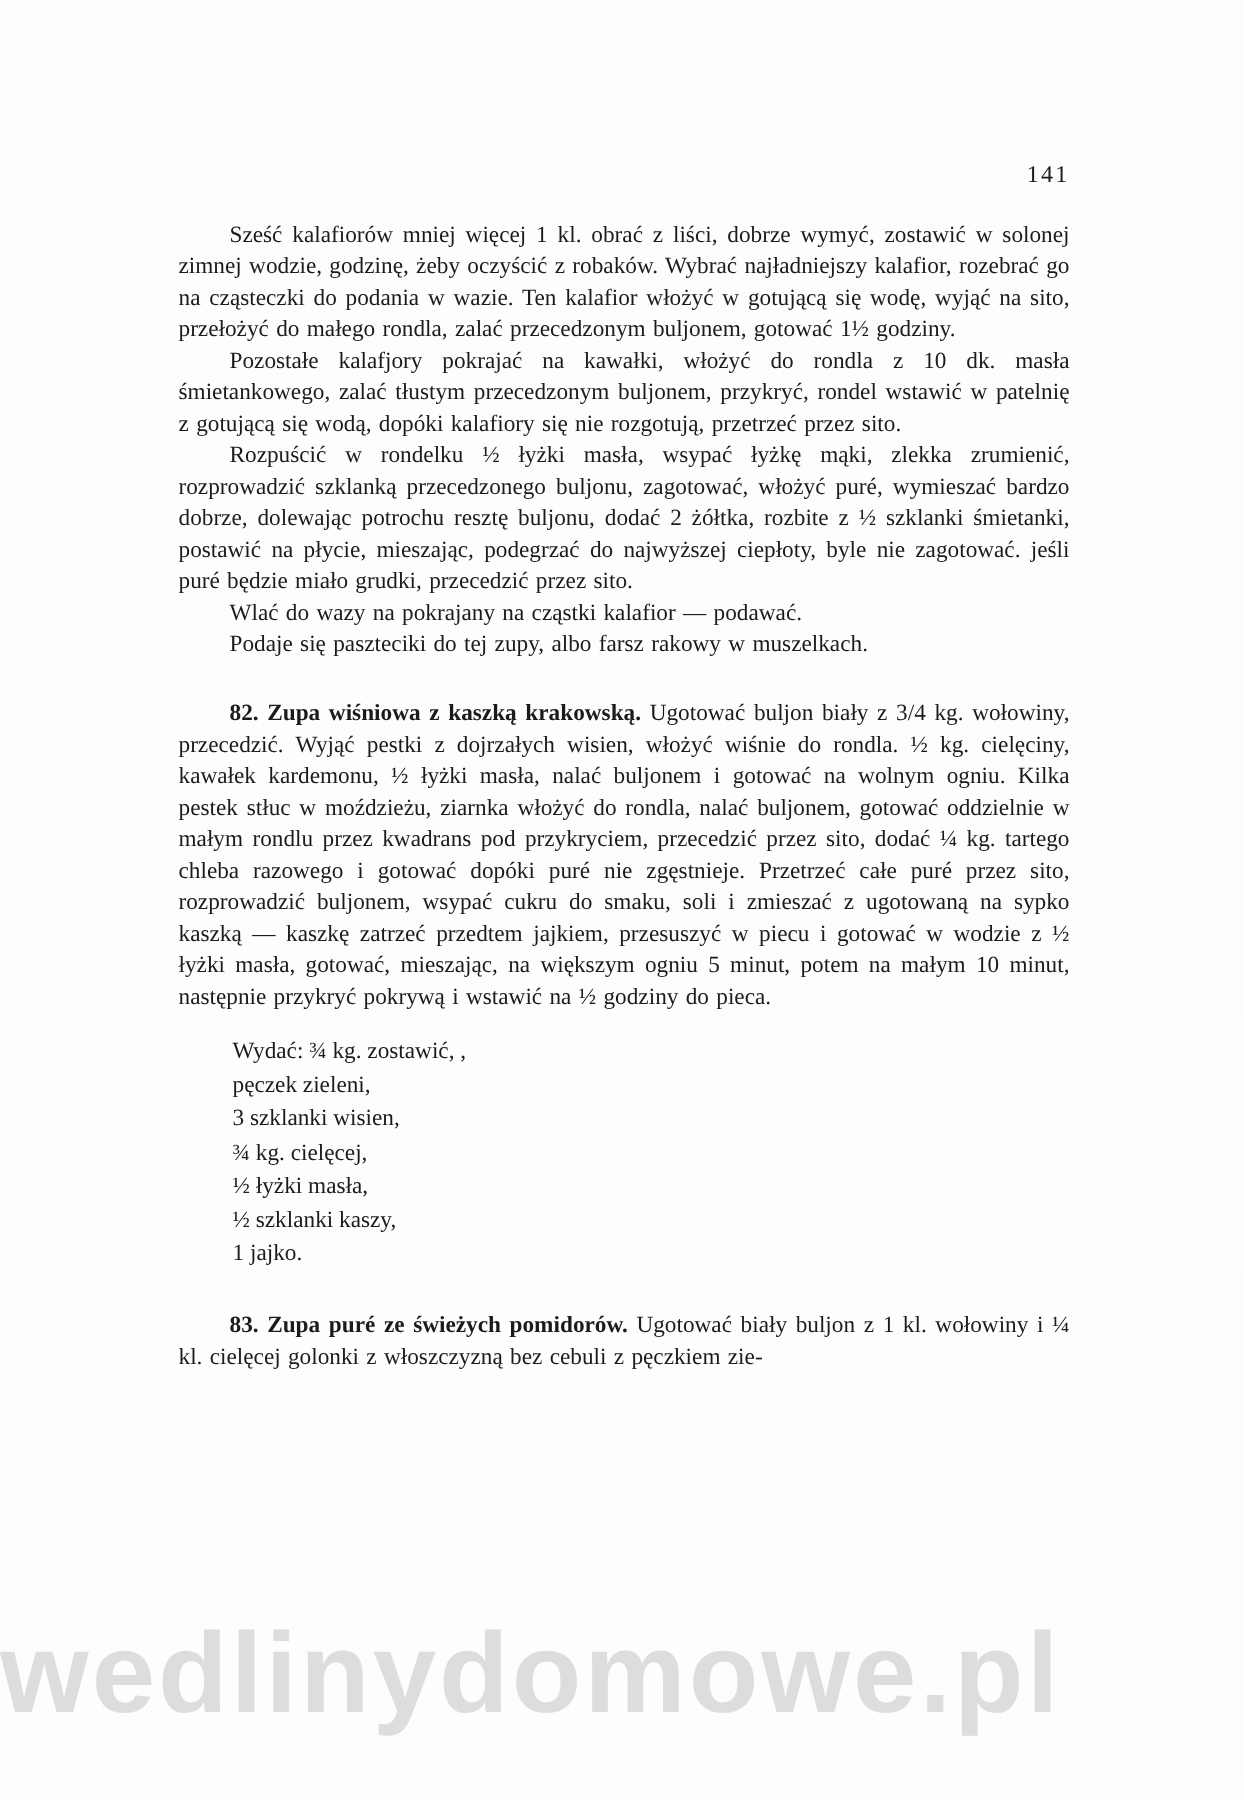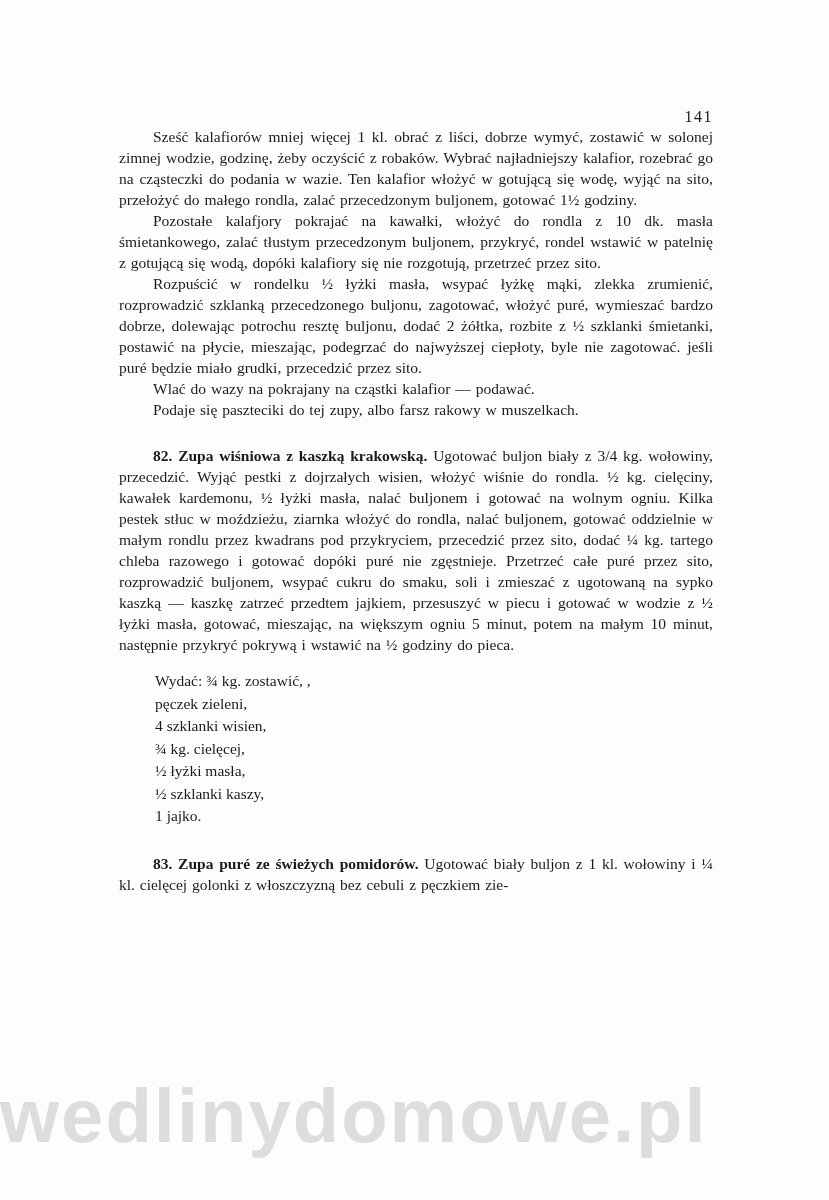--- a/index.html
+++ b/index.html
@@ -18,20 +18,21 @@
     position: absolute;
     left: 119px;
     top: 108px;
     width: 594px;
   }
 
   .page-number {
     text-align: right;
     font-size: 16px;
     letter-spacing: 1.5px;
+    margin-bottom: 20px;
   }
 
   .para {
     margin: 0;
     text-align: justify;
     text-indent: 34px;
     font-size: 15.5px;
     line-height: 21px;
     word-spacing: 1px;
   }
@@ -75,21 +76,21 @@
     <p class="para">Podaje się paszteciki do tej zupy, albo farsz rakowy w muszelkach.</p>
 
     <p class="para recipe">
       <b class="recipe-title">82. Zupa wiśniowa z kaszką krakowską.</b>
       <span>Ugotować buljon biały z 3/4 kg. wołowiny, przecedzić. Wyjąć pestki z dojrzałych wisien, włożyć wiśnie do rondla. ½ kg. cielęciny, kawałek kardemonu, ½ łyżki masła, nalać buljonem i gotować na wolnym ogniu. Kilka pestek stłuc w moździeżu, ziarnka włożyć do rondla, nalać buljonem, gotować oddzielnie w małym rondlu przez kwadrans pod przykryciem, przecedzić przez sito, dodać ¼ kg. tartego chleba razowego i gotować dopóki puré nie zgęstnieje. Przetrzeć całe puré przez sito, rozprowadzić buljonem, wsypać cukru do smaku, soli i zmieszać z ugotowaną na sypko kaszką — kaszkę zatrzeć przedtem jajkiem, przesuszyć w piecu i gotować w wodzie z ½ łyżki masła, gotować, mieszając, na większym ogniu 5 minut, potem na małym 10 minut, następnie przykryć pokrywą i wstawić na ½ godziny do pieca.</span>
     </p>
 
     <div class="ingredients">
       <div>Wydać: ¾ kg. zostawić, ,</div>
       <div>pęczek zieleni,</div>
-      <div>4 szklanki wisien,</div>
+      <div>3 szklanki wisien,</div>
       <div>¾ kg. cielęcej,</div>
       <div>½ łyżki masła,</div>
       <div>½ szklanki kaszy,</div>
       <div>1 jajko.</div>
     </div>
 
     <p class="para recipe">
       <b class="recipe-title">83. Zupa puré ze świeżych pomidorów.</b>
       <span>Ugotować biały buljon z 1 kl. wołowiny i ¼ kl. cielęcej golonki z włoszczyzną bez cebuli z pęczkiem zie-</span>
     </p>

